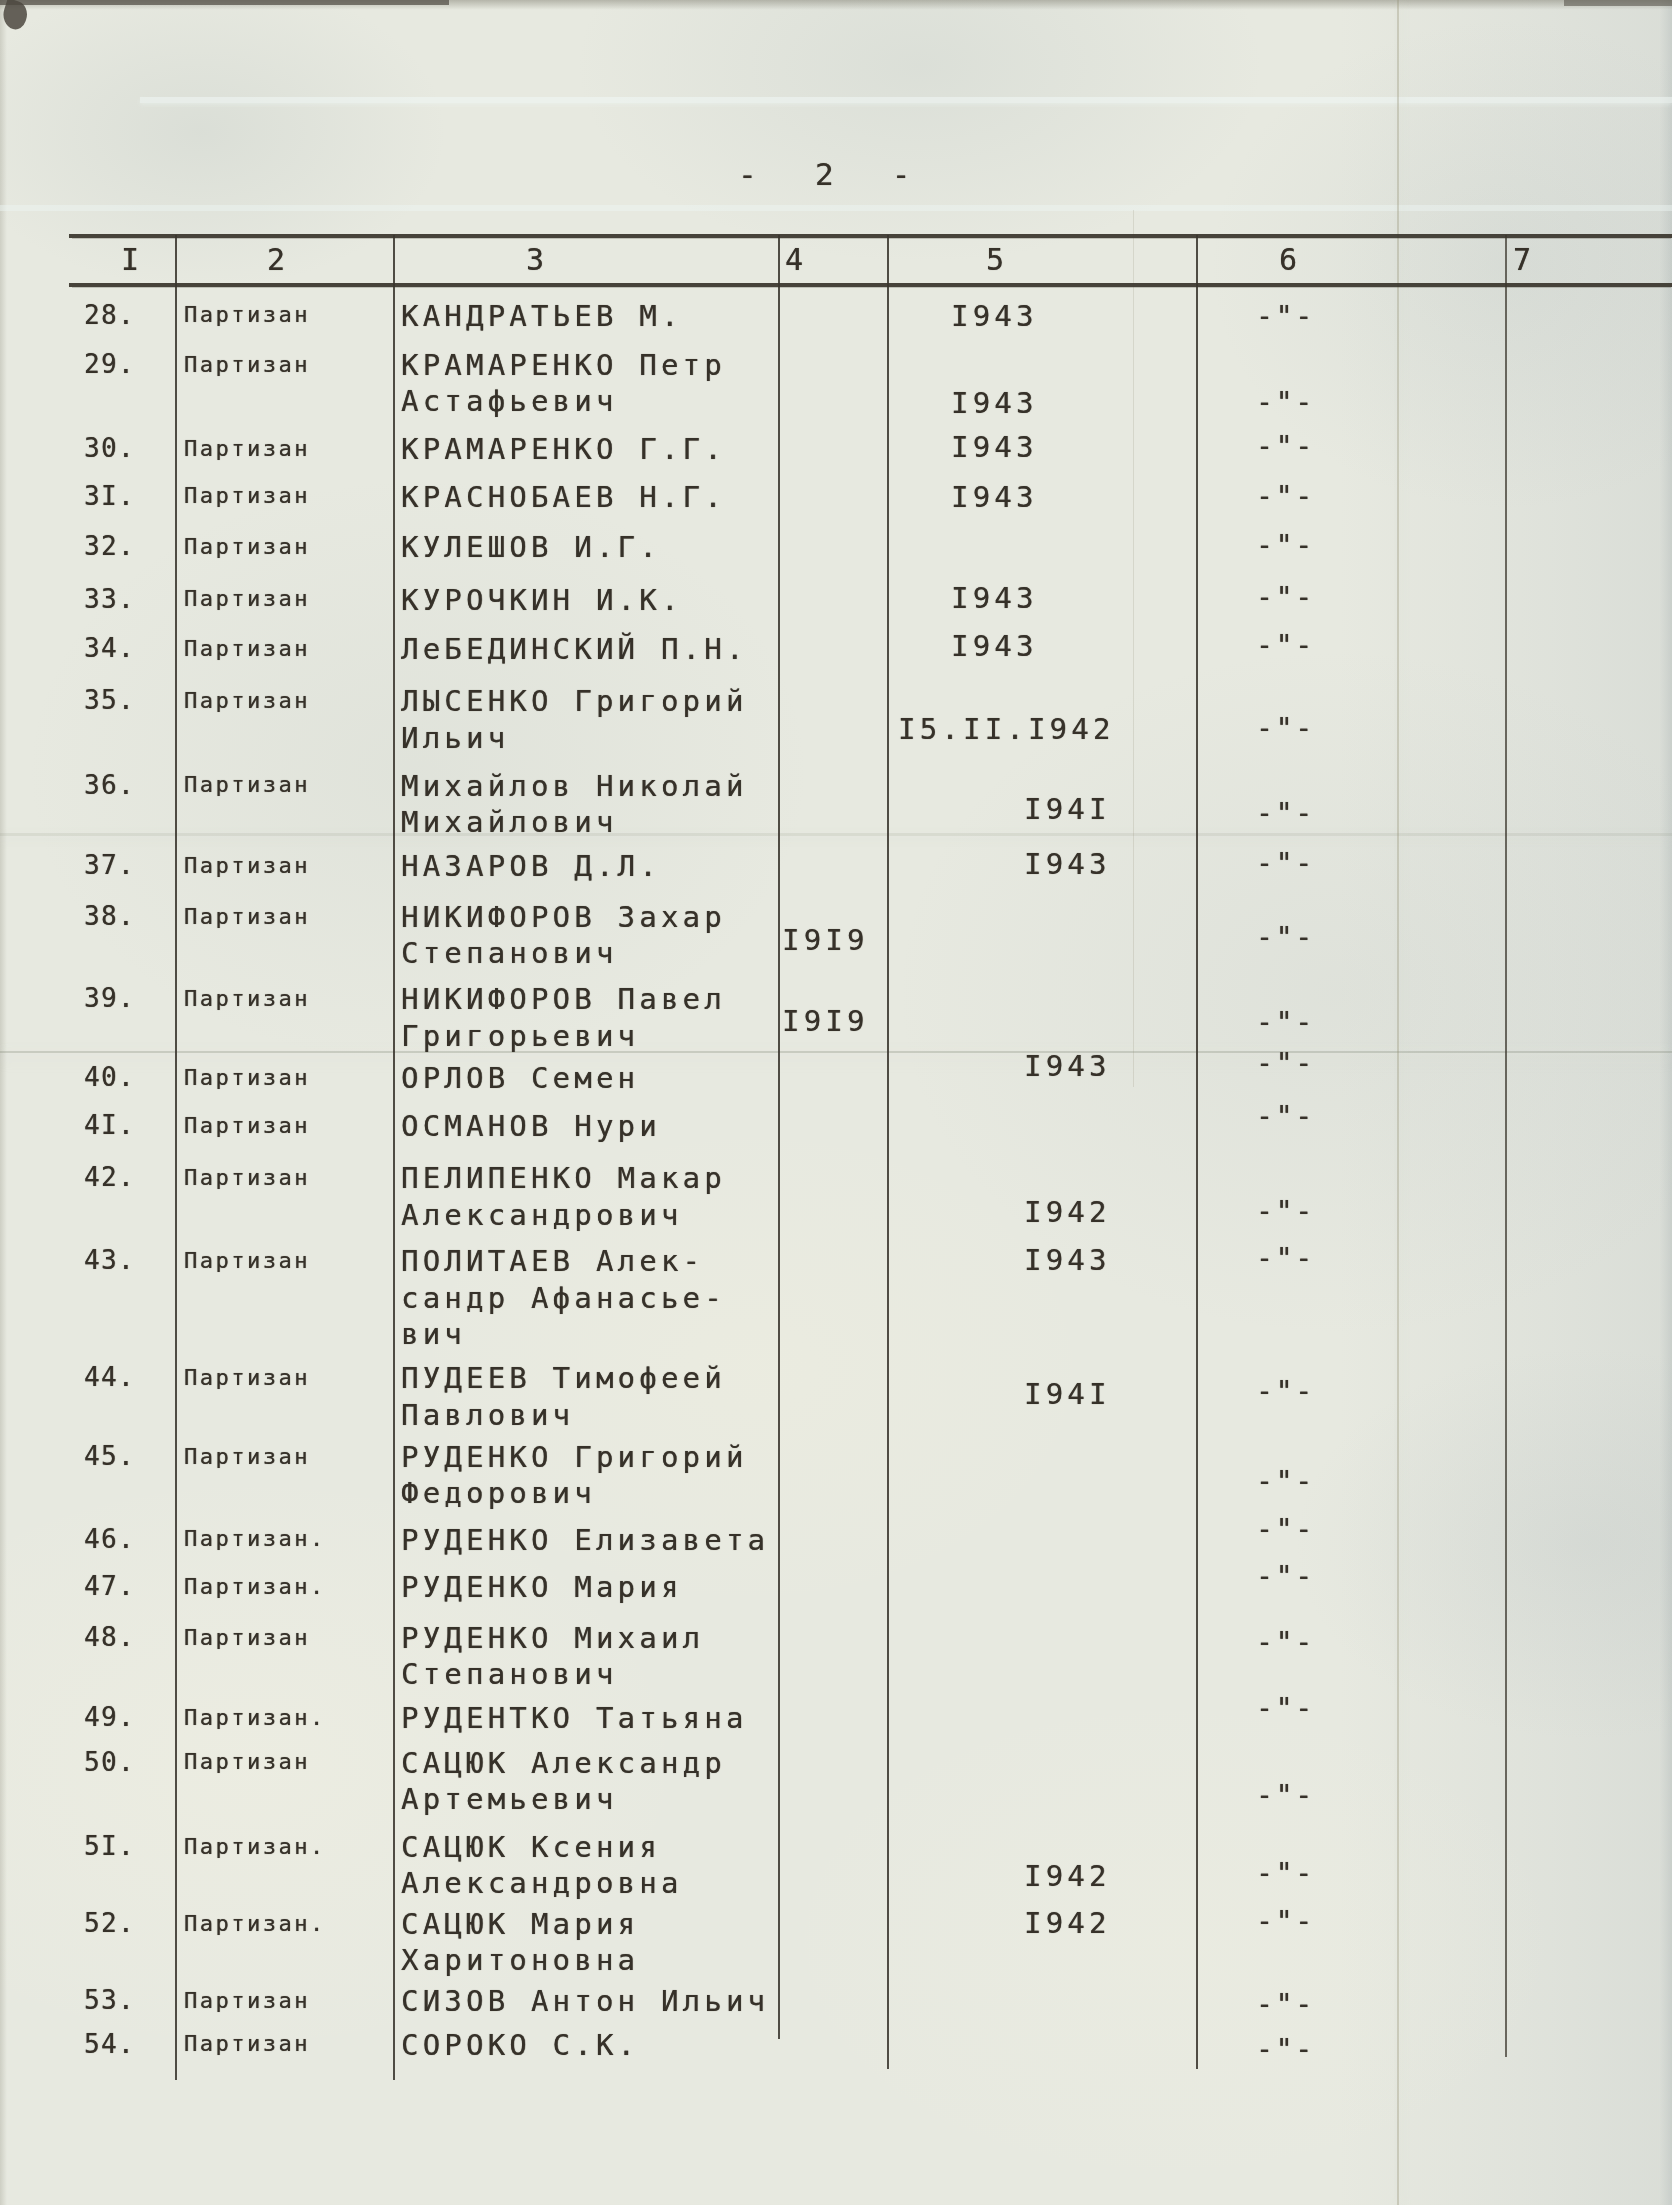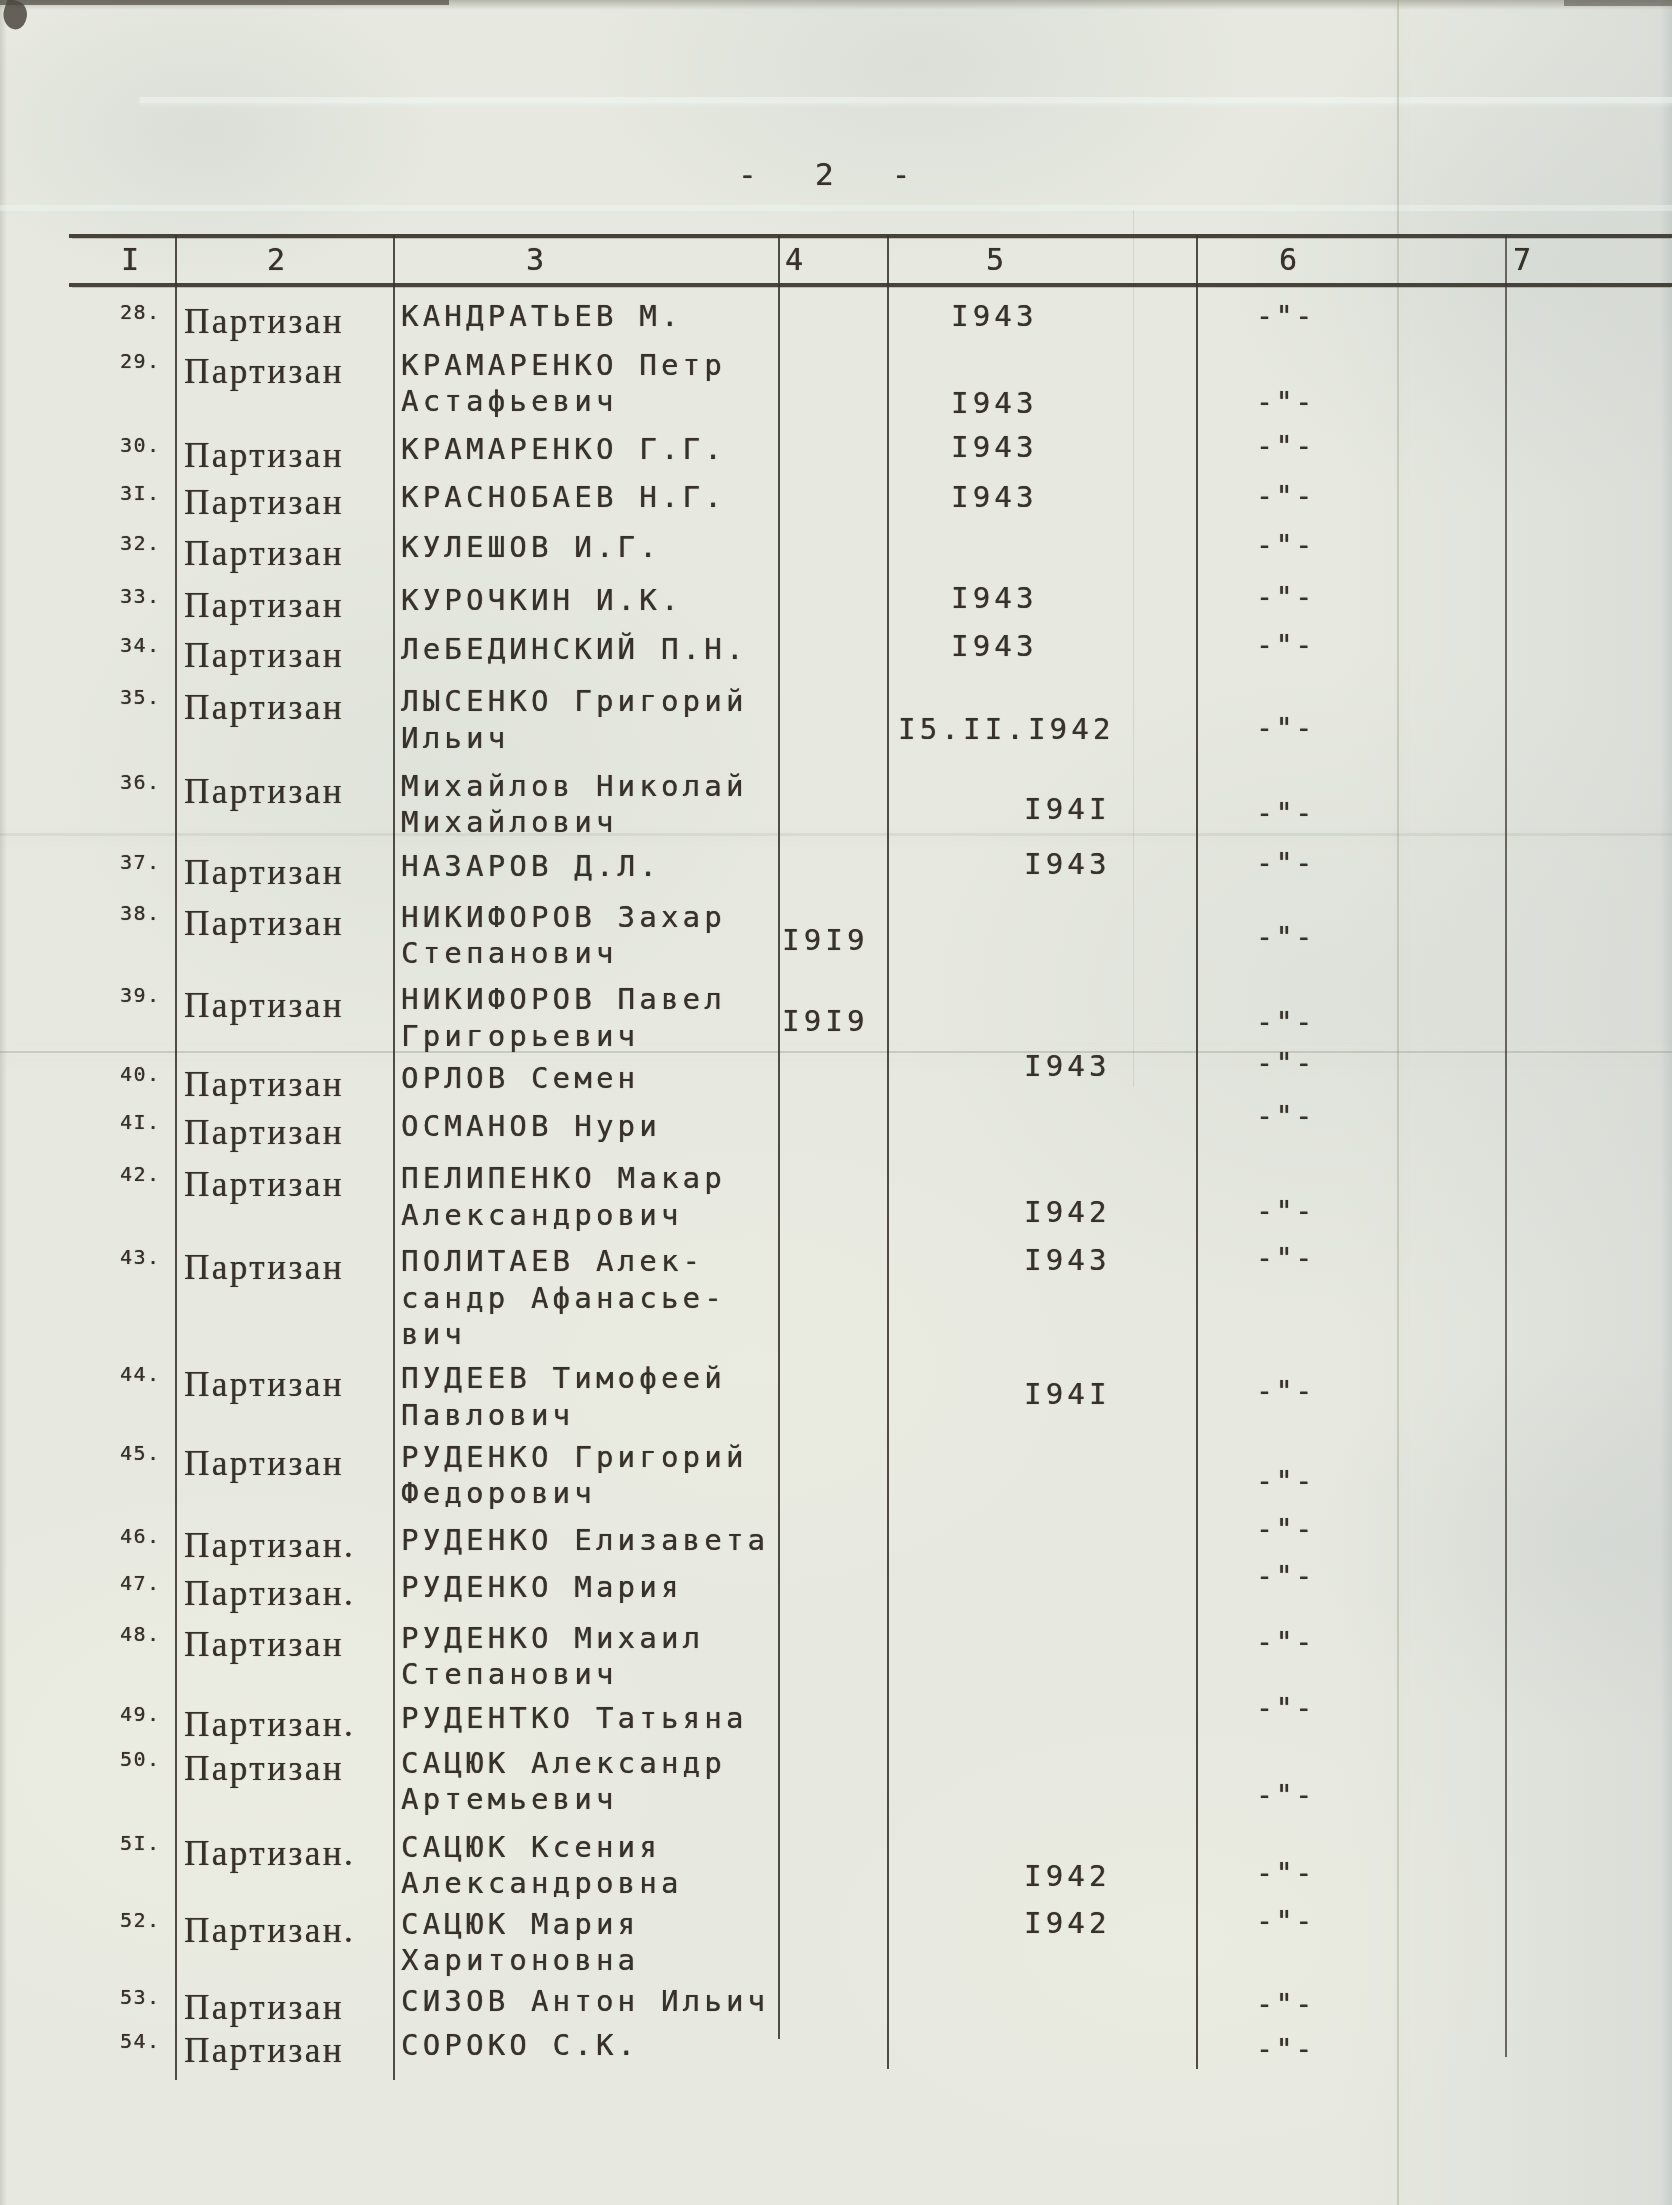--- a/index.html
+++ b/index.html
@@ -26,22 +26,22 @@
   }
   .txt {
     position: absolute;
     color: #363129;
     text-shadow: 0 0 0.9px rgba(52,47,38,.6), 0.4px 0.4px 0 rgba(52,47,38,.35);
     white-space: pre;
     line-height: 1;
   }
   .page-num   { font-size: 31px; letter-spacing: 2.8px; word-spacing: 34px; }
   .col-head   { font-size: 30px; transform: translateX(-50%); }
-  .row-num    { font-size: 20px; letter-spacing: 1.4px; margin-left: 36px; }
-  .rank       { font-size: 35px; letter-spacing: 2.5px; font-family: Liberation Serif, serif; }
+  .row-num    { font-size: 26px; letter-spacing: 1.4px; }
+  .rank       { font-size: 22px; letter-spacing: 2.5px; }
   .name-line  { font-size: 29px; letter-spacing: 4.2px; }
   .year       { font-size: 29px; letter-spacing: 4.2px; }
   .ditto      { font-size: 28px; letter-spacing: 2.8px; }
   .hrule { position: absolute; left: 69px; right: 0; height: 3.5px; background: #3a362d; opacity: .92;
            box-shadow: 0 1.4px 0.7px rgba(58,54,45,.25); }
   .vrule { position: absolute; width: 2.1px; background: #3a362d; opacity: .88; }
   .crease-v, .crease-h, .edge-mark { position: absolute; pointer-events: none; }
 </style>
 </head>
 <body>

